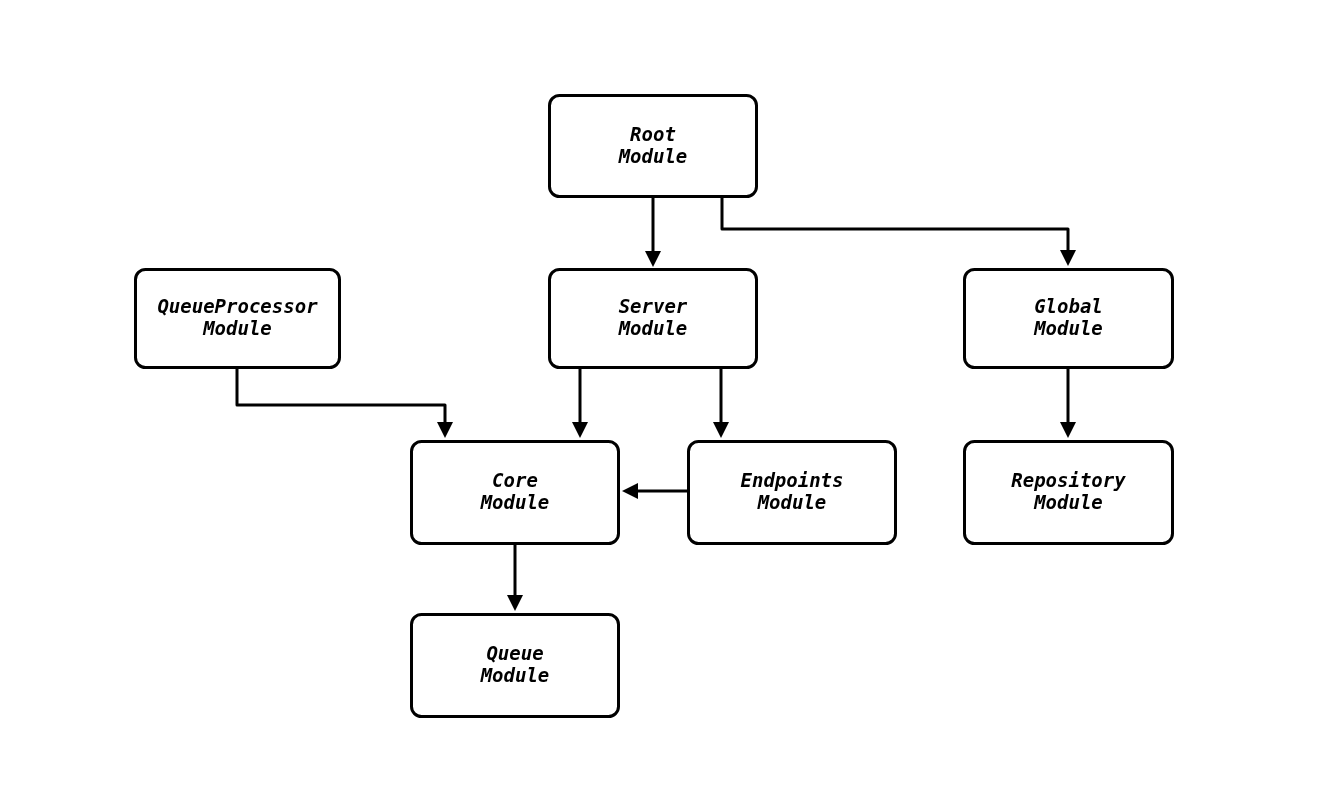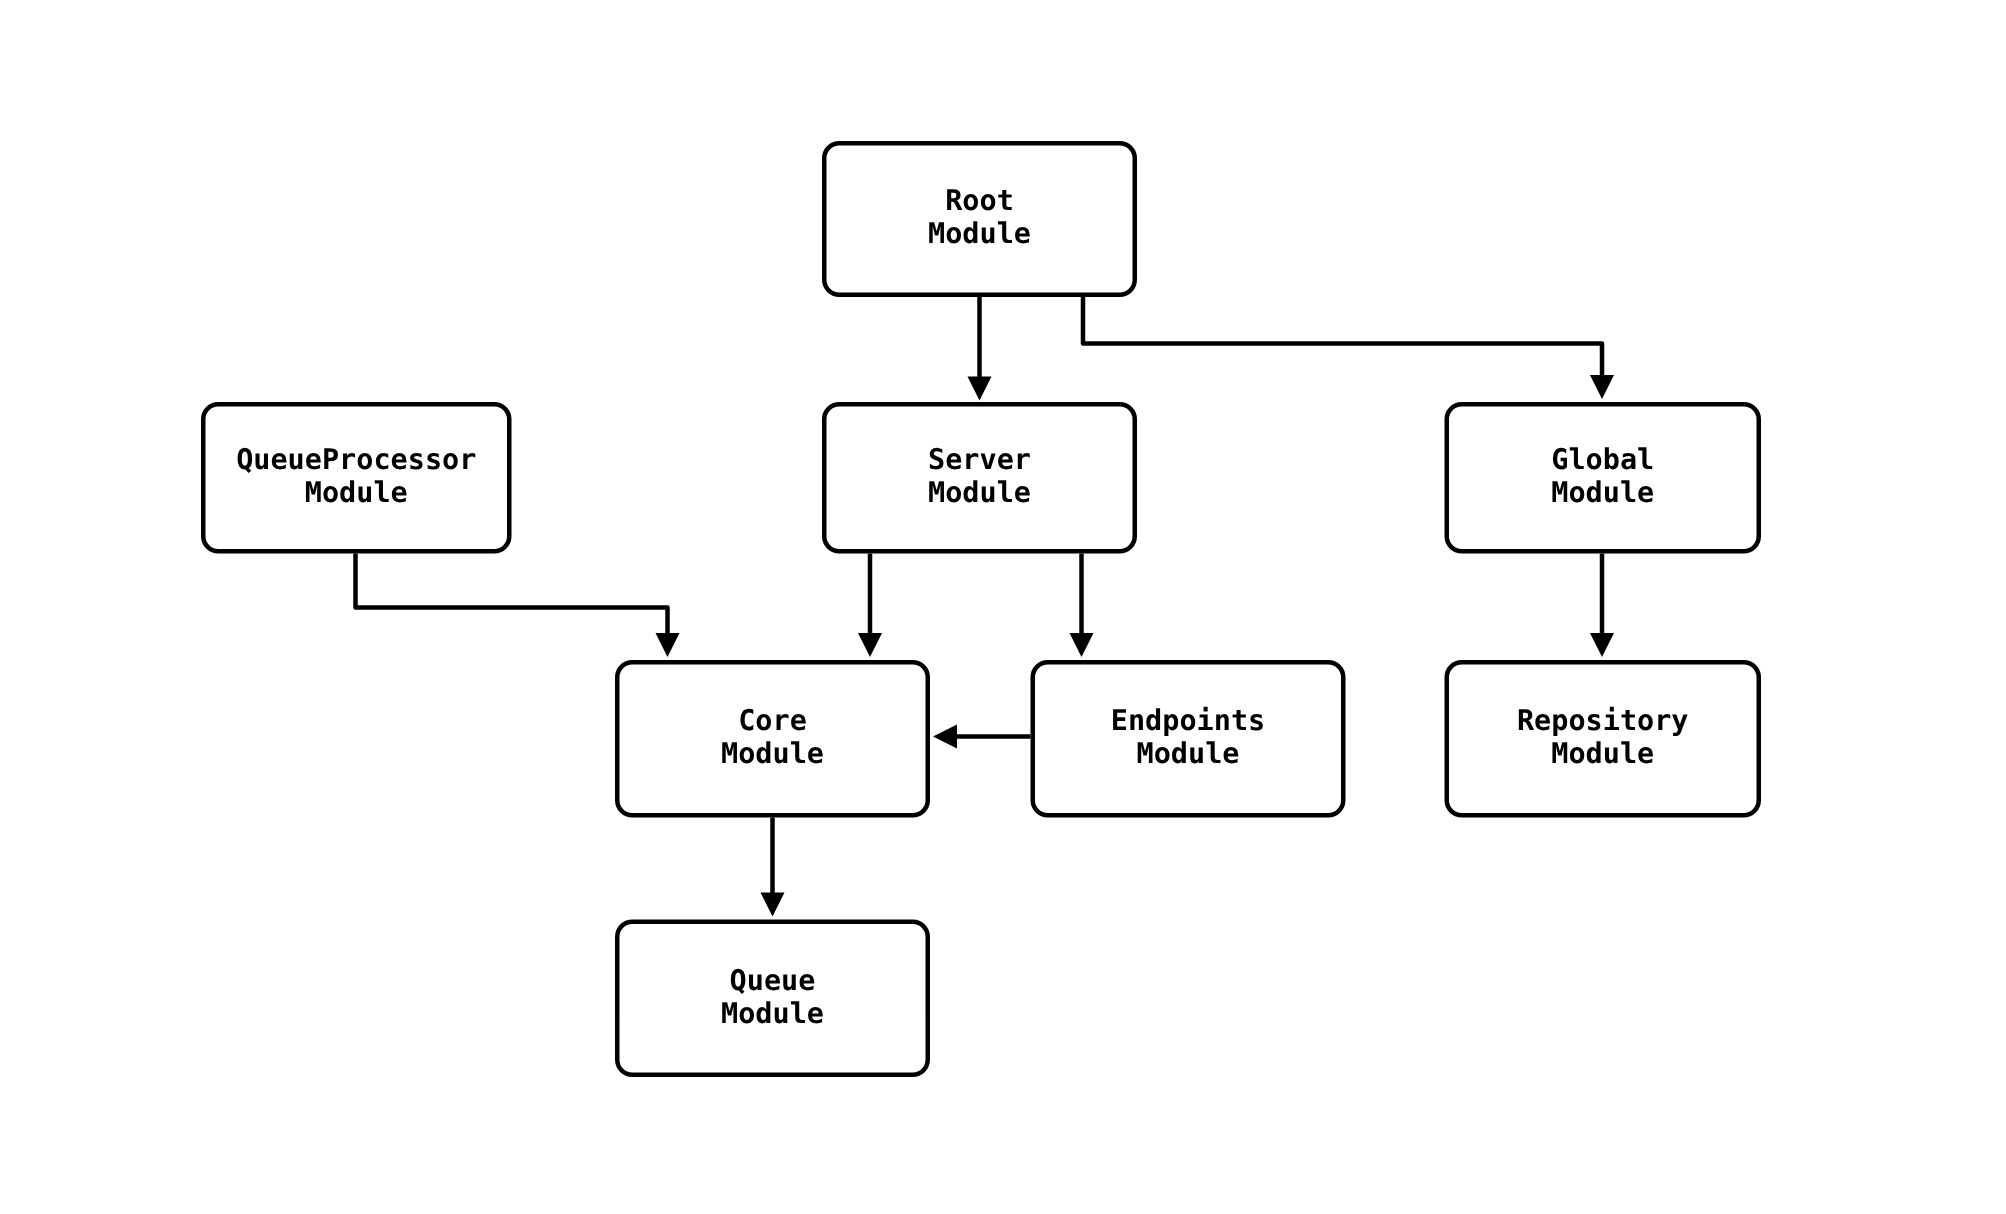--- a/index.html
+++ b/index.html
@@ -12,20 +12,21 @@
     width: 1337px;
     height: 809px;
     overflow: hidden;
     font-family: "DejaVu Sans Mono", "Liberation Mono", monospace;
   }
   #diagram-root {
     position: relative;
     width: 1337px;
     height: 809px;
     background: #ffffff;
+    font-style: italic;
   }
   svg#diagram-canvas {
     display: block;
     width: 1337px;
     height: 809px;
     background: #ffffff;
   }
   .node-box {
     fill: #ffffff;
     stroke: #000000;

